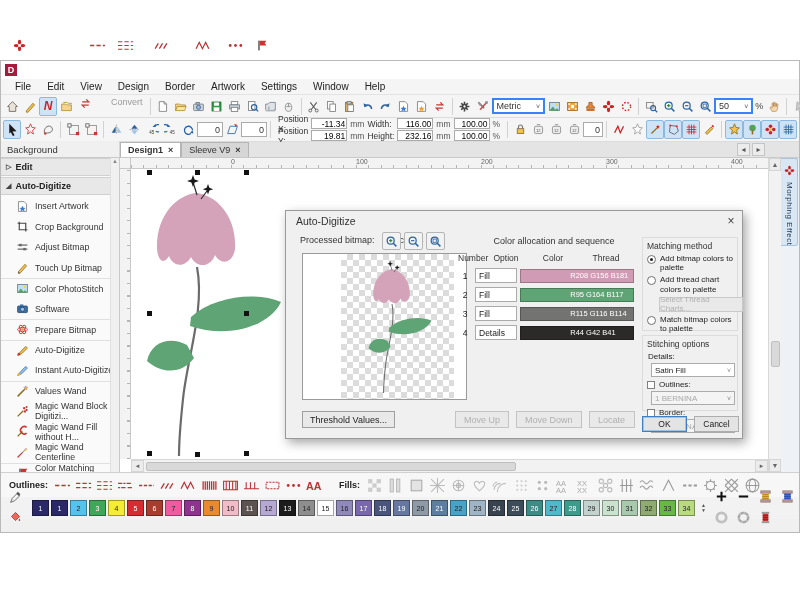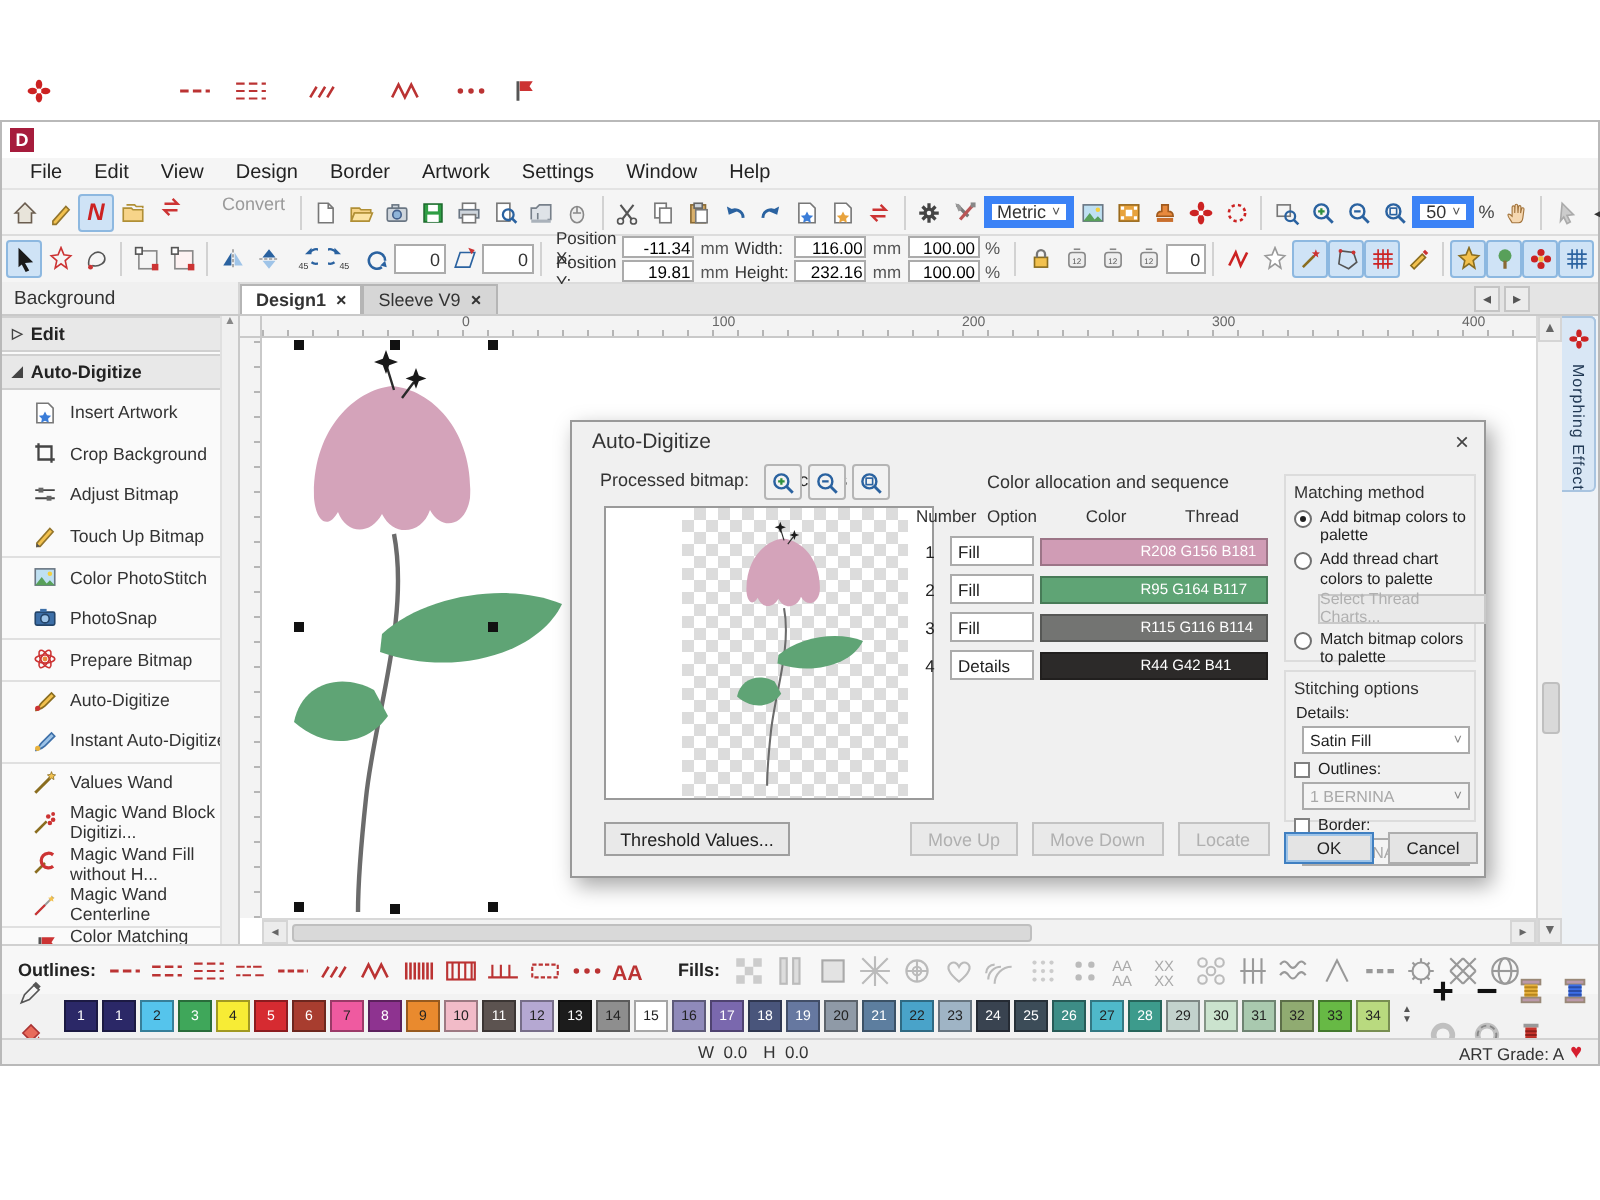--- a/index.html
+++ b/index.html
@@ -16,21 +16,21 @@
 .menu-item{font-size:10px;padding:1px 8px;color:#222;cursor:default}
 
 .tbrow{position:absolute;left:0;right:0;background:#f5f5f5;display:flex;align-items:center;padding:0 2px;border-bottom:1px solid #dcdcdc}
 #tb1{top:34px;height:23px}
 #tb2{top:57px;height:24px}
 .tbgrp{display:flex;align-items:center;height:21px}
 .tb{width:18px;height:19px;display:inline-flex;align-items:center;justify-content:center;border:1px solid transparent;border-radius:2px;flex:0 0 auto}
 .tb.on{background:#cfe3f6;border-color:#8db8e0}
 .tb svg{display:block}
 .tsep{width:1px;height:17px;background:#d2d2d2;margin:0 3px;flex:0 0 auto}
-.ddl{display:inline-flex;align-items:center;height:16px;background:#fff;border:4px solid #3b82f6;font-size:9px;padding:0 3px;gap:3px;color:#333}
+.ddl{display:inline-flex;align-items:center;height:16px;background:#fff;border:2px solid #3b82f6;font-size:9px;padding:0 3px;gap:15px;color:#333}
 .ddl b{font-weight:normal;font-size:7px;color:#555}
 .convertbtn{display:inline-flex;height:18px;padding:0 4px;font-size:9px;color:#9a9a9a;gap:19px}
 .numbox{width:26px;height:15px;background:#fff;border:1px solid #ababab;font-size:9px;text-align:right;padding:0 2px;color:#333}
 .pctlbl{font-size:9px;color:#444;margin:0 2px}
 
 #fields{display:grid;grid-template-columns:auto auto auto auto auto auto auto auto;grid-template-rows:11px 11px;column-gap:3px;row-gap:1px;align-items:center;font-size:8.5px;color:#333;margin:0 4px}
 #fields input{width:36px;height:11px;border:1px solid #ababab;background:#fff;font-size:8.5px;text-align:right;padding:0 1px}
 #fields .u{color:#555}
 
 #tabrow{position:absolute;top:81px;left:0;right:0;height:16px;background:#e4e4e4;border-bottom:1px solid #c9c9c9;display:flex;align-items:flex-end}
@@ -755,21 +755,21 @@
           </div>
         </span><span style="display: contents;">
           <div class="sbitem">
             <span class="sbicon">
                 <svg viewBox="0 0 16 16" width="13" height="13">
                   <rect x="2" y="5" width="12" height="8" rx="1" fill="#3d6fa8" stroke="#24456a"></rect>
                   <circle cx="8" cy="9" r="2.6" fill="#9cc3e8" stroke="#24456a"></circle>
                   <rect x="5" y="3" width="4" height="2" fill="#3d6fa8"></rect>
                 </svg>
               </span>
-            <span>PhotoSnap</span>
+            <span>Software</span>
           </div>
         </span><span style="display: contents;">
           <div class="sbitem sep">
             <span class="sbicon">
                 <svg viewBox="0 0 16 16" width="13" height="13">
                   <ellipse cx="8" cy="8" rx="6" ry="2.5" fill="none" stroke="#c33"></ellipse>
                   <ellipse cx="8" cy="8" rx="6" ry="2.5" fill="none" stroke="#c33" transform="rotate(60 8 8)"></ellipse>
                   <ellipse cx="8" cy="8" rx="6" ry="2.5" fill="none" stroke="#c33" transform="rotate(120 8 8)"></ellipse>
                   <circle cx="8" cy="8" r="1.5" fill="#e8893d"></circle>
                 </svg>
@@ -1420,24 +1420,14 @@
               <rect x="4" y="2" width="8" height="2" fill="#999"></rect>
               <rect x="4" y="12" width="8" height="2" fill="#999"></rect>
               <rect x="5" y="4" width="6" height="8" fill="#c8342c"></rect>
               <g stroke="#8e1f1a">
                 <path d="M5 6h6M5 8h6M5 10h6"></path>
               </g>
             </svg>
           </span></span></span>
   </div>
 
-  <div id="statusbar">
-    <span id="st-size">
-      <span><span>W</span>&nbsp;&nbsp;<span>0.0</span></span>
-      <span><span>H</span>&nbsp;&nbsp;<span>0.0</span></span>
-    </span>
-    <span id="st-grade">
-      <span>ART Grade: A</span>
-        <span class="hrt">♥</span>
-    </span>
-  </div>
 
 </div>
 
 </body></html>

